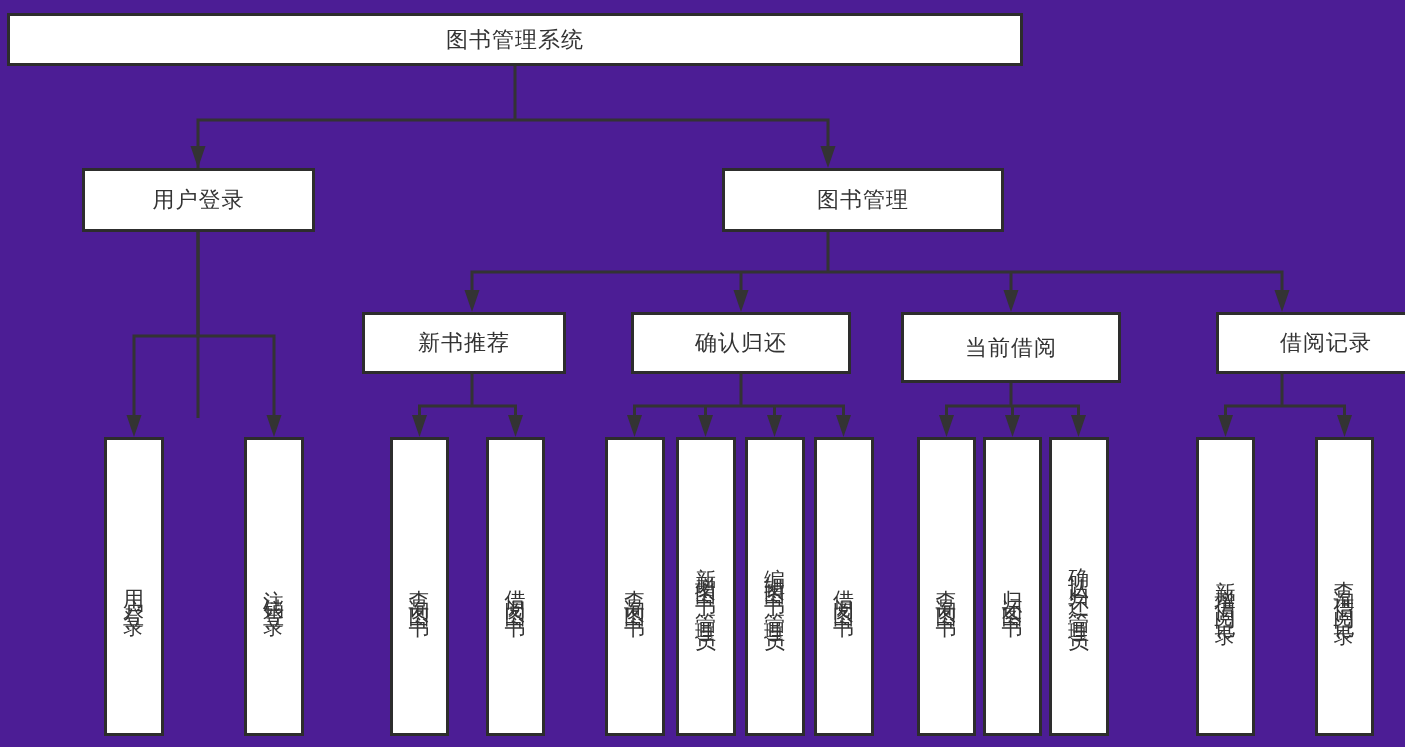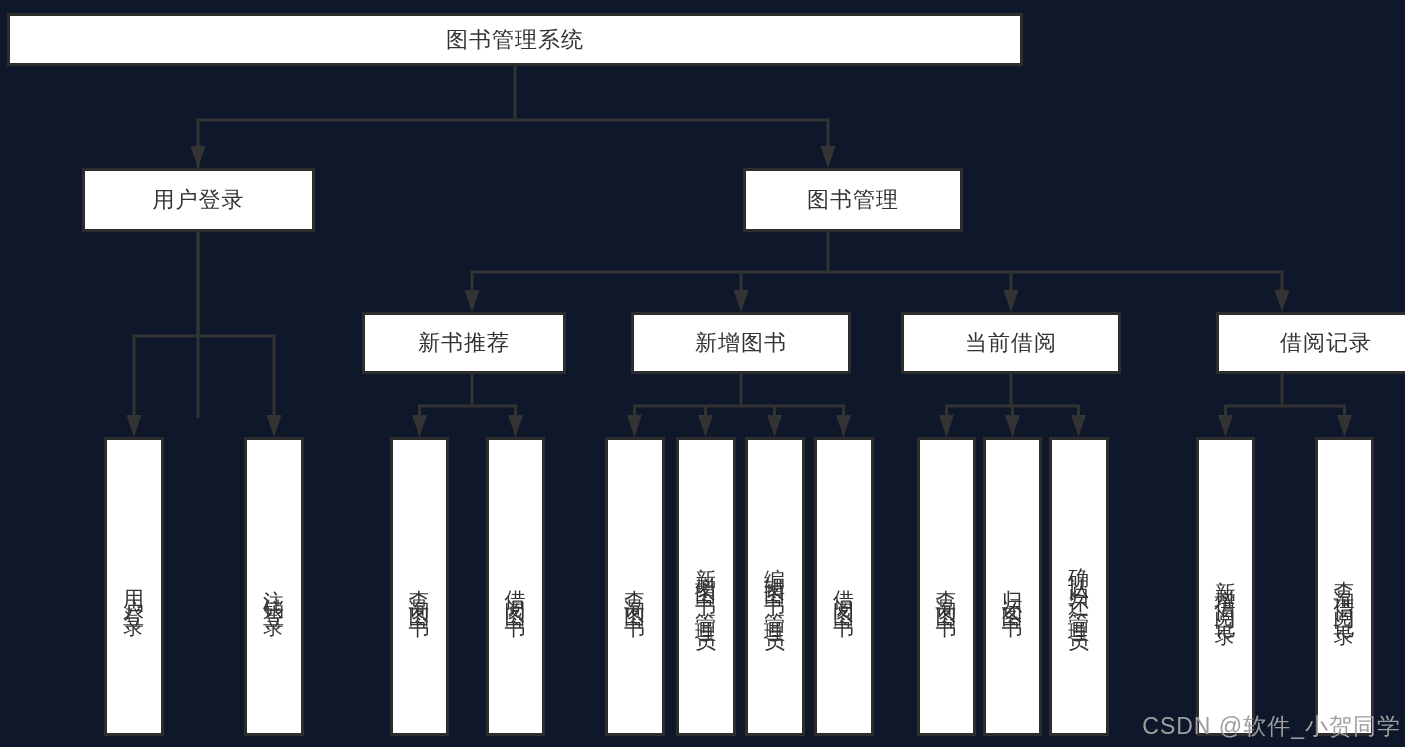--- a/index.html
+++ b/index.html
@@ -4,21 +4,21 @@
 <style>
   html, body {
     margin: 0;
     padding: 0;
     background: #ffffff;
   }
   #canvas {
     position: relative;
     width: 1405px;
     height: 747px;
-    background: #0f172a;
+    background: #4c1d95;
     font-family: "Liberation Sans", "DejaVu Sans", sans-serif;
     overflow: hidden;
   }
   #connectors {
     position: absolute;
     left: 0; top: 0;
     width: 1405px; height: 747px;
     z-index: 1;
   }
   .node {
@@ -108,40 +108,39 @@
       <path d="M1282,374 L1282,407.5 M1224,406 L1346,406
                M1225.5,404.5 L1225.5,418 M1344.5,404.5 L1344.5,418"></path>
       <polygon points="1225.5,437 1218,415 1233,415" fill="#333333" stroke="none"></polygon>
       <polygon points="1344.5,437 1337,415 1352,415" fill="#333333" stroke="none"></polygon>
     </g>
   </svg>
 
   <div class="node h" style="left:7px; top:13px; width:1016px; height:53px;">图书管理系统</div>
 
   <div class="node h" style="left:82px; top:168px; width:233px; height:64px;">用户登录</div>
-  <div class="node h" style="left:743px; top:168px; width:220px; height:64px;">图书管理</div>
+  <div class="node h" style="left:722px; top:168px; width:282px; height:64px;">图书管理</div>
 
   <div class="node h" style="left:362px; top:312px; width:204px; height:62px;">新书推荐</div>
-  <div class="node h" style="left:631px; top:312px; width:220px; height:62px;">新增图书</div>
-  <div class="node h" style="left:901px; top:312px; width:220px; height:62px;">当前借阅</div>
+  <div class="node h" style="left:631px; top:312px; width:220px; height:62px;">确认归还</div>
+  <div class="node h" style="left:901px; top:312px; width:220px; height:71px;">当前借阅</div>
   <div class="node h" style="left:1172px; top:312px; width:220px; height:62px;margin-left:44px;">借阅记录</div>
 
   <div class="node v" style="left:104px; top:437px; width:60px; height:299px;">用户登录</div>
   <div class="node v" style="left:244px; top:437px; width:60px; height:299px;">注销登录</div>
 
   <div class="node v" style="left:390px; top:437px; width:59px; height:299px;">查询图书</div>
   <div class="node v" style="left:486px; top:437px; width:59px; height:299px;">借阅图书</div>
 
   <div class="node v" style="left:605px; top:437px; width:60px; height:299px;">查询图书</div>
   <div class="node v" style="left:676px; top:437px; width:60px; height:299px;">新增图书（管理员）</div>
   <div class="node v" style="left:745px; top:437px; width:60px; height:299px;">编辑图书（管理员）</div>
   <div class="node v" style="left:814px; top:437px; width:60px; height:299px;">借阅图书</div>
 
   <div class="node v" style="left:917px; top:437px; width:59px; height:299px;">查询图书</div>
   <div class="node v" style="left:983px; top:437px; width:59px; height:299px;">归还图书</div>
   <div class="node v" style="left:1049px; top:437px; width:60px; height:299px;">确认归还（管理员）</div>
 
   <div class="node v" style="left:1196px; top:437px; width:59px; height:299px;">新增借阅记录</div>
   <div class="node v" style="left:1315px; top:437px; width:59px; height:299px;">查询借阅记录</div>
 
-  <div id="watermark">CSDN @软件_小贺同学</div>
 
 </div>
 
 </body></html>

